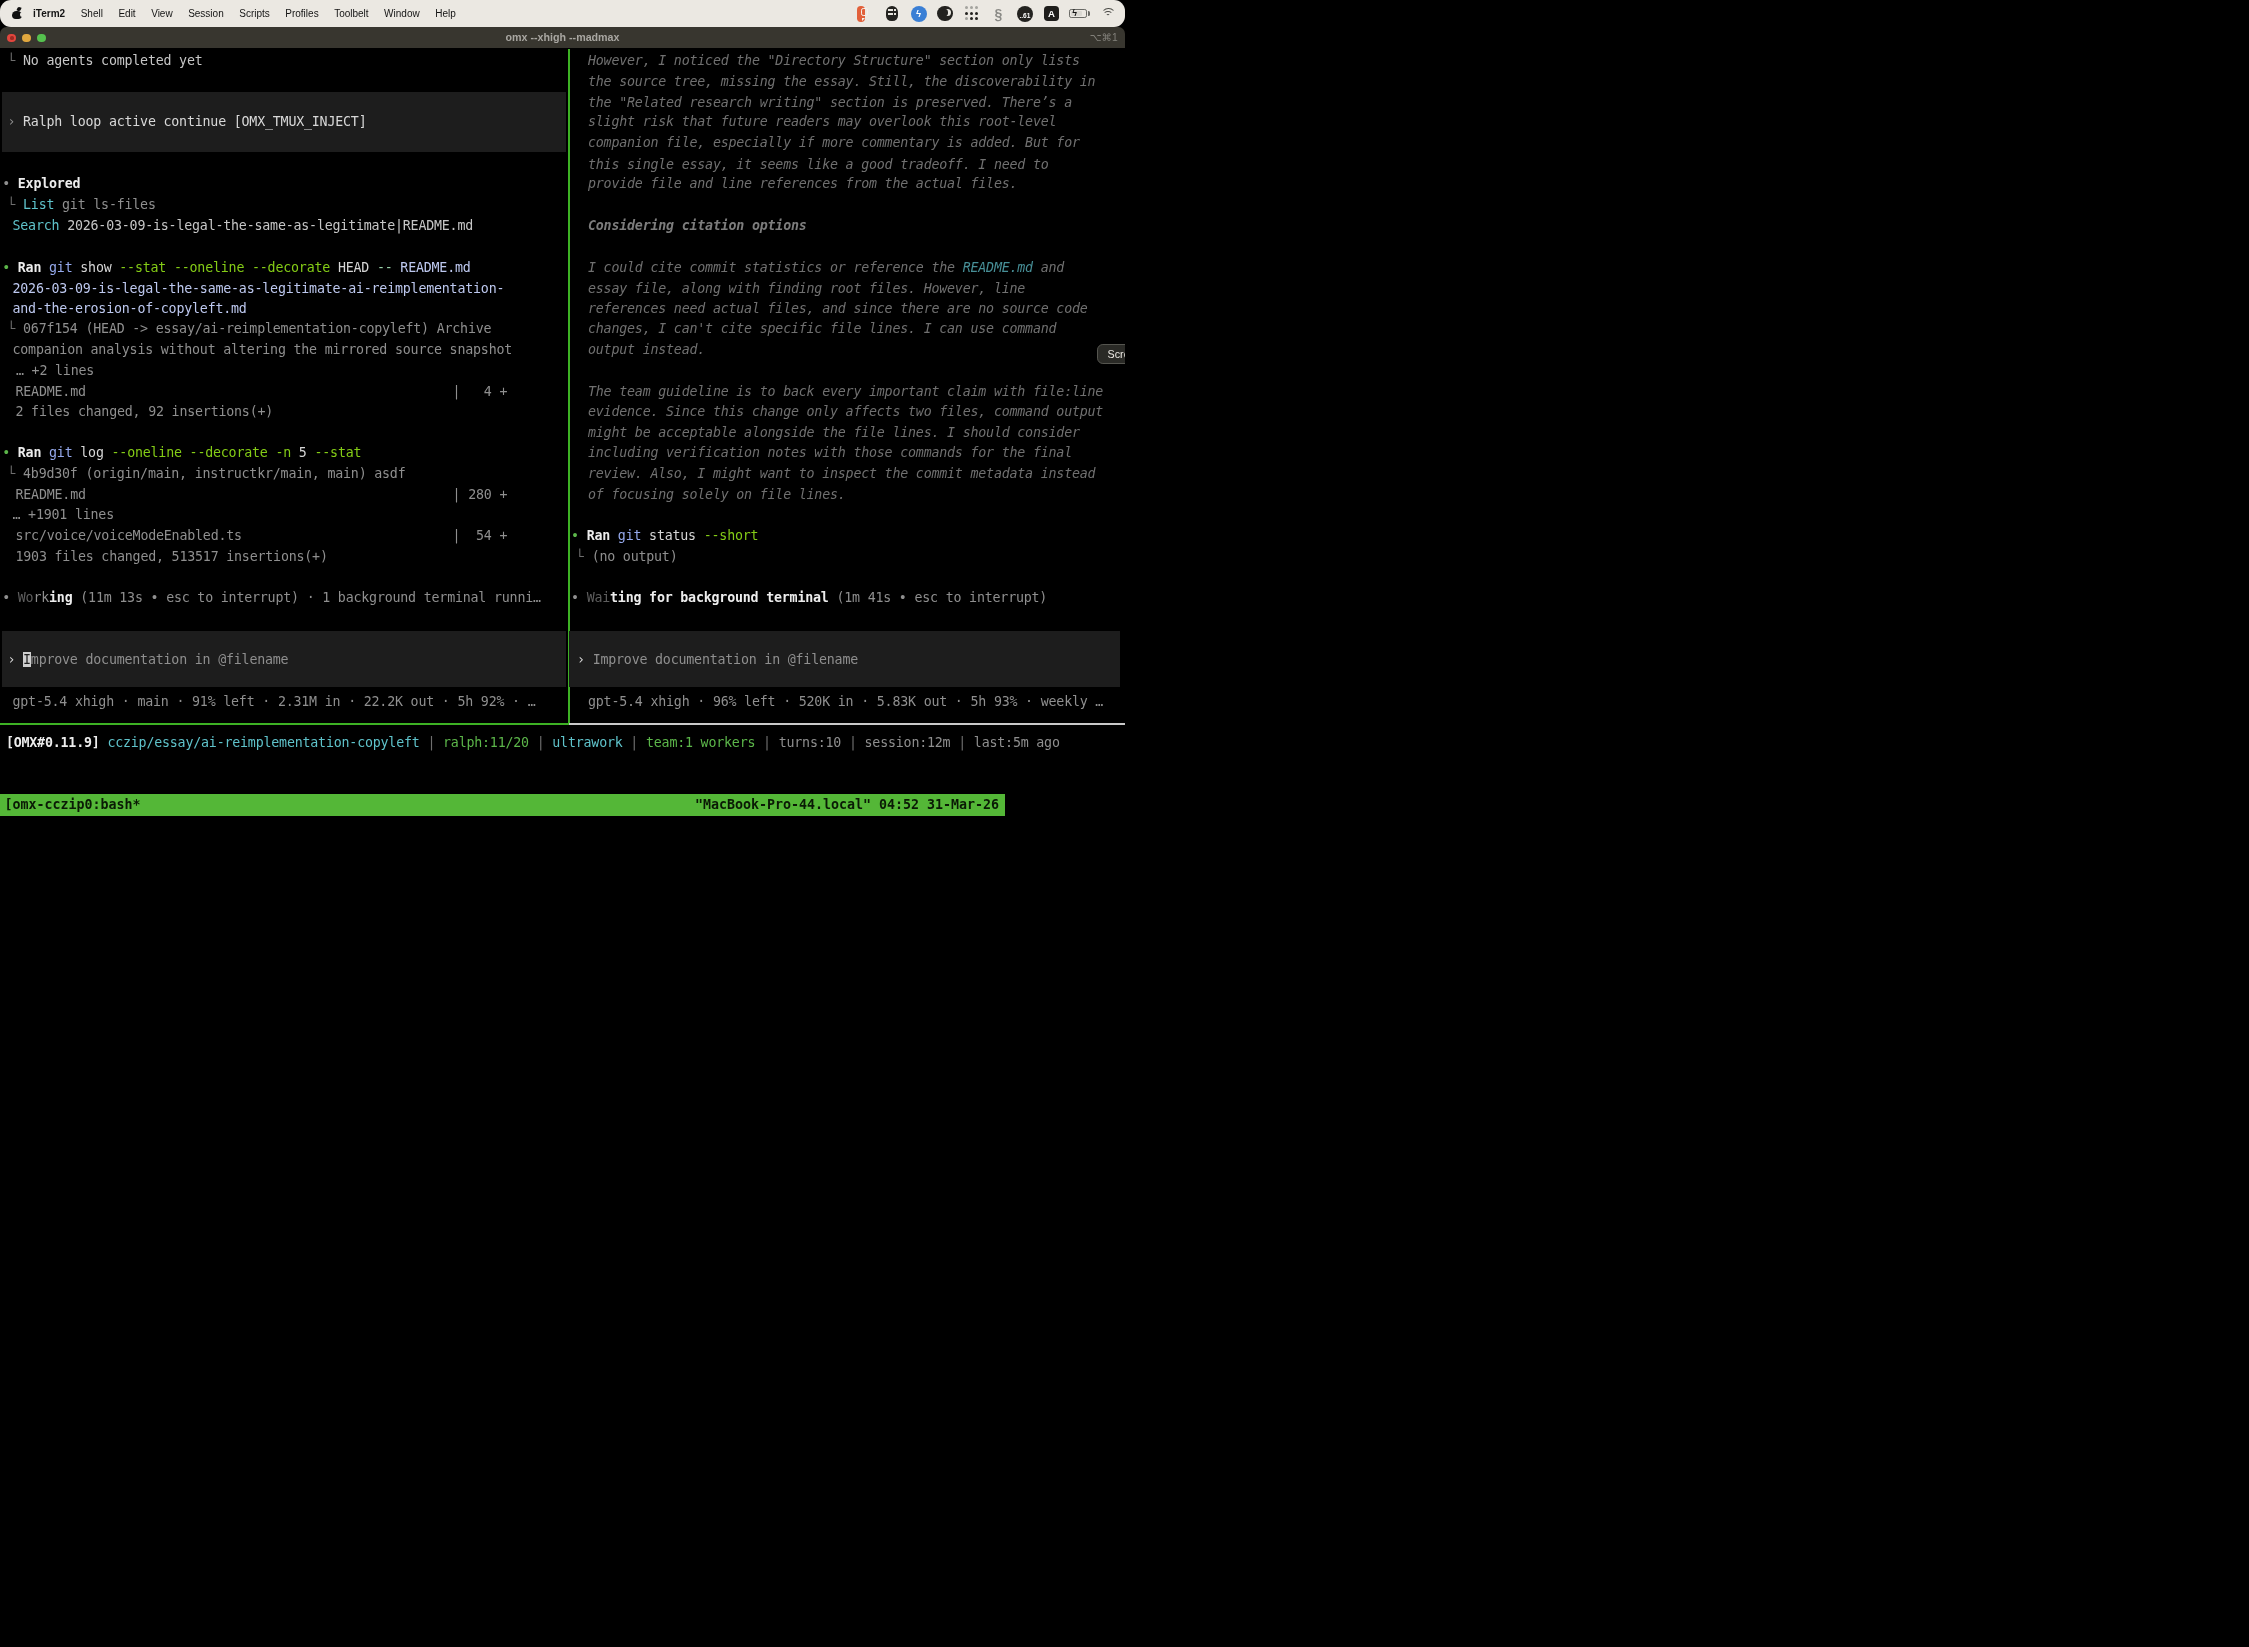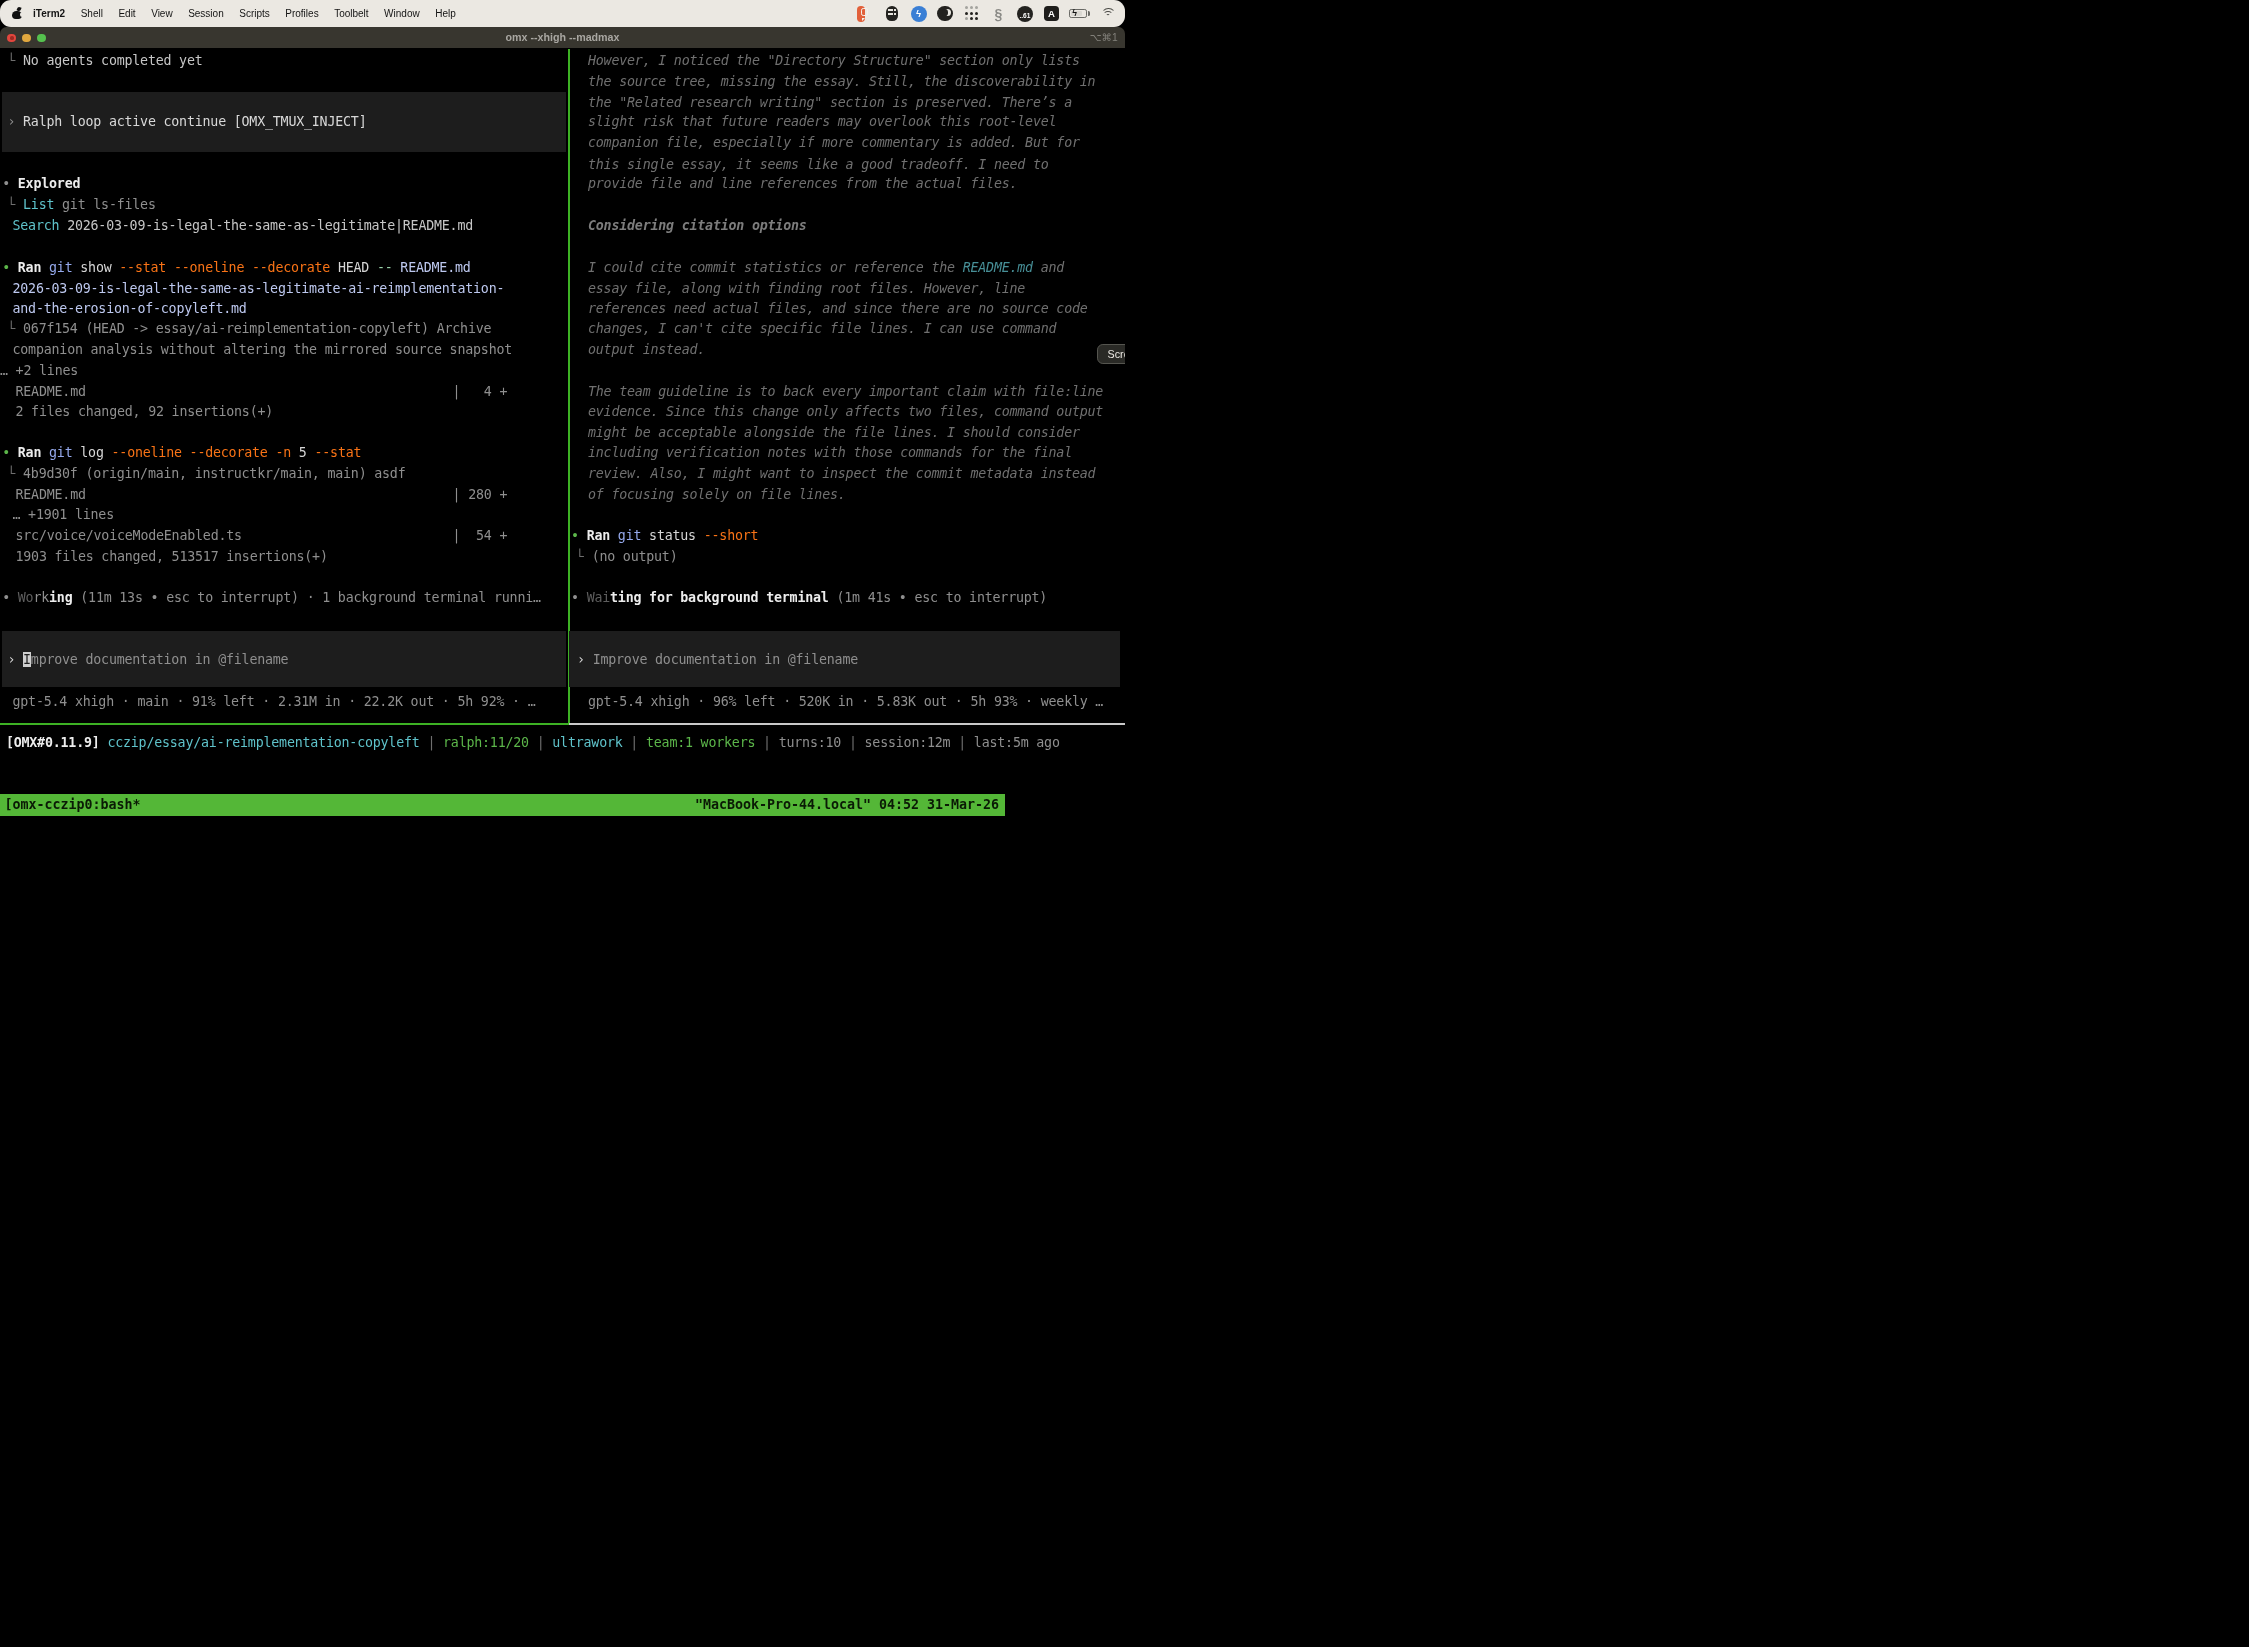--- a/index.html
+++ b/index.html
@@ -83,21 +83,21 @@
   .c-w   { color:#d6d6d6; }
   .c-wb  { color:#ededed; font-weight:bold; }
   .c-gr  { color:#8f8f8f; }
   .c-lt  { color:#c6c6c6; }
   .c-lt2 { color:#d8d8d8; }
   .c-dim { color:#6f6f6f; }
   .c-dim2{ color:#5e5e5e; }
   .c-cy  { color:#5fc3cb; }
   .c-teal{ color:#478f97; font-style:italic; }
   .c-pw  { color:#95a9ec; }
-  .c-pk  { color:#f97316; }
+  .c-pk  { color:#84cc16; }
   .c-lv  { color:#bdc8ef; }
   .c-gn  { color:#5cb64a; }
   .c-lgn { color:#99d1a9; }
   .c-it  { color:#707070; font-style:italic; }
   .c-ith { color:#7d7d7d; font-style:italic; font-weight:bold; }
   .c-cur { background:#cfcfcf; color:#1e1e1e; }
 
   
   .tooltip { position:absolute; left:1097px; top:344px; width:52px; height:20px;
         background:#2a2a26; border:0.7px solid #55554f; border-radius:5.9px;
@@ -216,21 +216,21 @@
     <div class="tline" style="top:2.2px;left:7.4px;"><span class="c-dim">└ </span><span class="c-lt">No agents completed yet</span></div>
     <div class="tline" style="top:63px;left:7.4px;"><span class="c-gr">› </span><span class="c-lt2">Ralph loop active continue [OMX_TMUX_INJECT]</span></div>
     <div class="tline" style="top:125px;left:2.2px;"><span class="c-gr">• </span><span class="c-wb">Explored</span></div>
     <div class="tline" style="top:146px;left:7.4px;"><span class="c-dim">└ </span><span class="c-cy">List</span><span class="c-gr"> git ls-files</span></div>
     <div class="tline" style="top:167px;left:12.5px;"><span class="c-cy">Search</span><span class="c-lt"> 2026-03-09-is-legal-the-same-as-legitimate|README.md</span></div>
     <div class="tline" style="top:209px;left:2.2px;"><span class="c-gn">• </span><span class="c-wb">Ran </span><span class="c-pw">git </span><span class="c-w">show </span><span class="c-pk">--stat --oneline --decorate </span><span class="c-w">HEAD </span><span class="c-lgn">-- </span><span class="c-lv">README.md</span></div>
     <div class="tline" style="top:230px;left:12.5px;"><span class="c-lv">2026-03-09-is-legal-the-same-as-legitimate-ai-reimplementation-</span></div>
     <div class="tline" style="top:250px;left:12.5px;"><span class="c-lv">and-the-erosion-of-copyleft.md</span></div>
     <div class="tline" style="top:270px;left:7.4px;"><span class="c-dim">└ </span><span class="c-gr">067f154 (HEAD -&gt; essay/ai-reimplementation-copyleft) Archive</span></div>
     <div class="tline" style="top:291px;left:12.5px;"><span class="c-gr">companion analysis without altering the mirrored source snapshot</span></div>
-    <div class="tline" style="top:312px;left:0;"><span class="c-gr">… +2 lines</span></div>
+    <div class="tline" style="top:312px;left:16px;"><span class="c-gr">… +2 lines</span></div>
     <div class="tline" style="top:333px;left:15.5px;text-align:center;"><span class="c-gr">README.md                                               |   4 +</span></div>
     <div class="tline" style="top:353px;left:15.5px;"><span class="c-gr">2 files changed, 92 insertions(+)</span></div>
     <div class="tline" style="top:394px;left:2.2px;"><span class="c-gn">• </span><span class="c-wb">Ran </span><span class="c-pw">git </span><span class="c-w">log </span><span class="c-pk">--oneline --decorate -n </span><span class="c-w">5 </span><span class="c-pk">--stat</span></div>
     <div class="tline" style="top:415px;left:7.4px;"><span class="c-dim">└ </span><span class="c-gr">4b9d30f (origin/main, instructkr/main, main) asdf</span></div>
     <div class="tline" style="top:436px;left:15.5px;"><span class="c-gr">README.md                                               | 280 +</span></div>
     <div class="tline" style="top:456px;left:12.5px;"><span class="c-gr">… +1901 lines</span></div>
     <div class="tline" style="top:477px;left:15.5px;"><span class="c-gr">src/voice/voiceModeEnabled.ts                           |  54 +</span></div>
     <div class="tline" style="top:498px;left:15.5px;"><span class="c-gr">1903 files changed, 513517 insertions(+)</span></div>
     <div class="tline" style="top:539px;left:2.2px;"><span class="c-gr">• </span><span class="c-dim2">Wo</span><span class="c-gr">rk</span><span class="c-wb">ing</span><span class="c-gr"> (11m 13s • esc to interrupt) · 1 background terminal runni…</span></div>
     <div class="tline" style="top:601px;left:7.4px;"><span class="c-lt2">› </span><span class="c-cur">I</span><span class="c-gr">mprove documentation in @filename</span></div>

